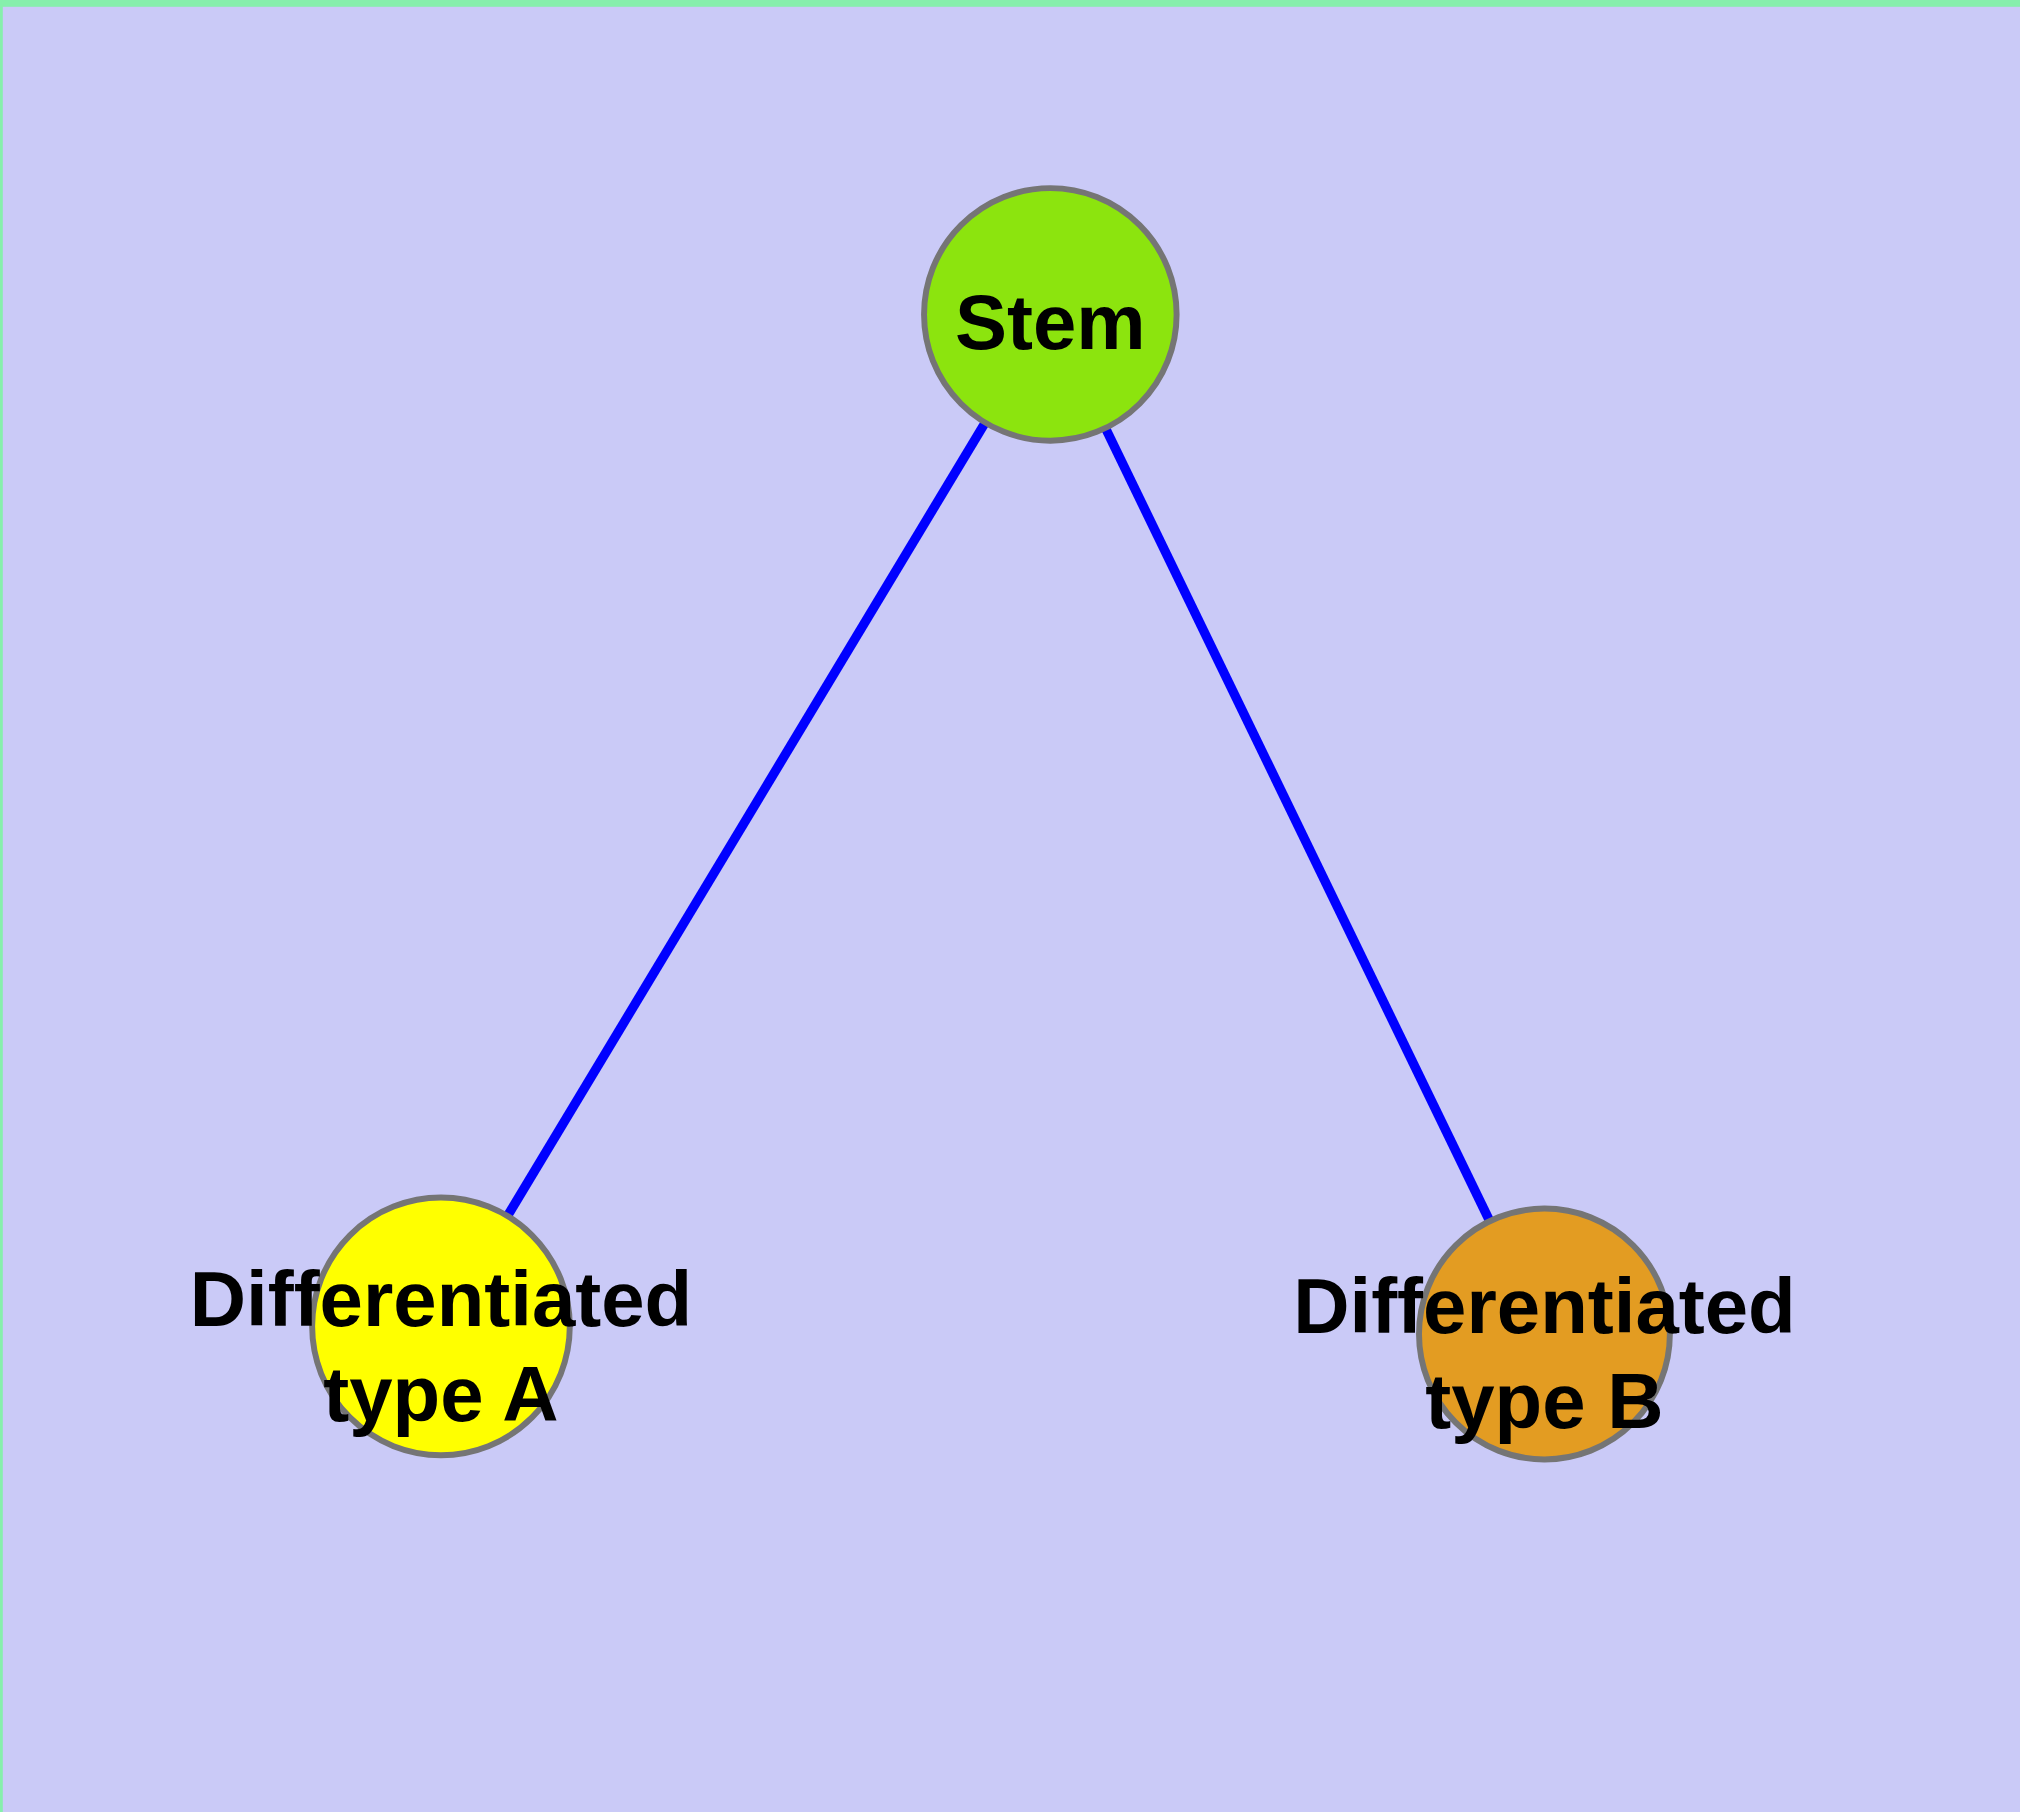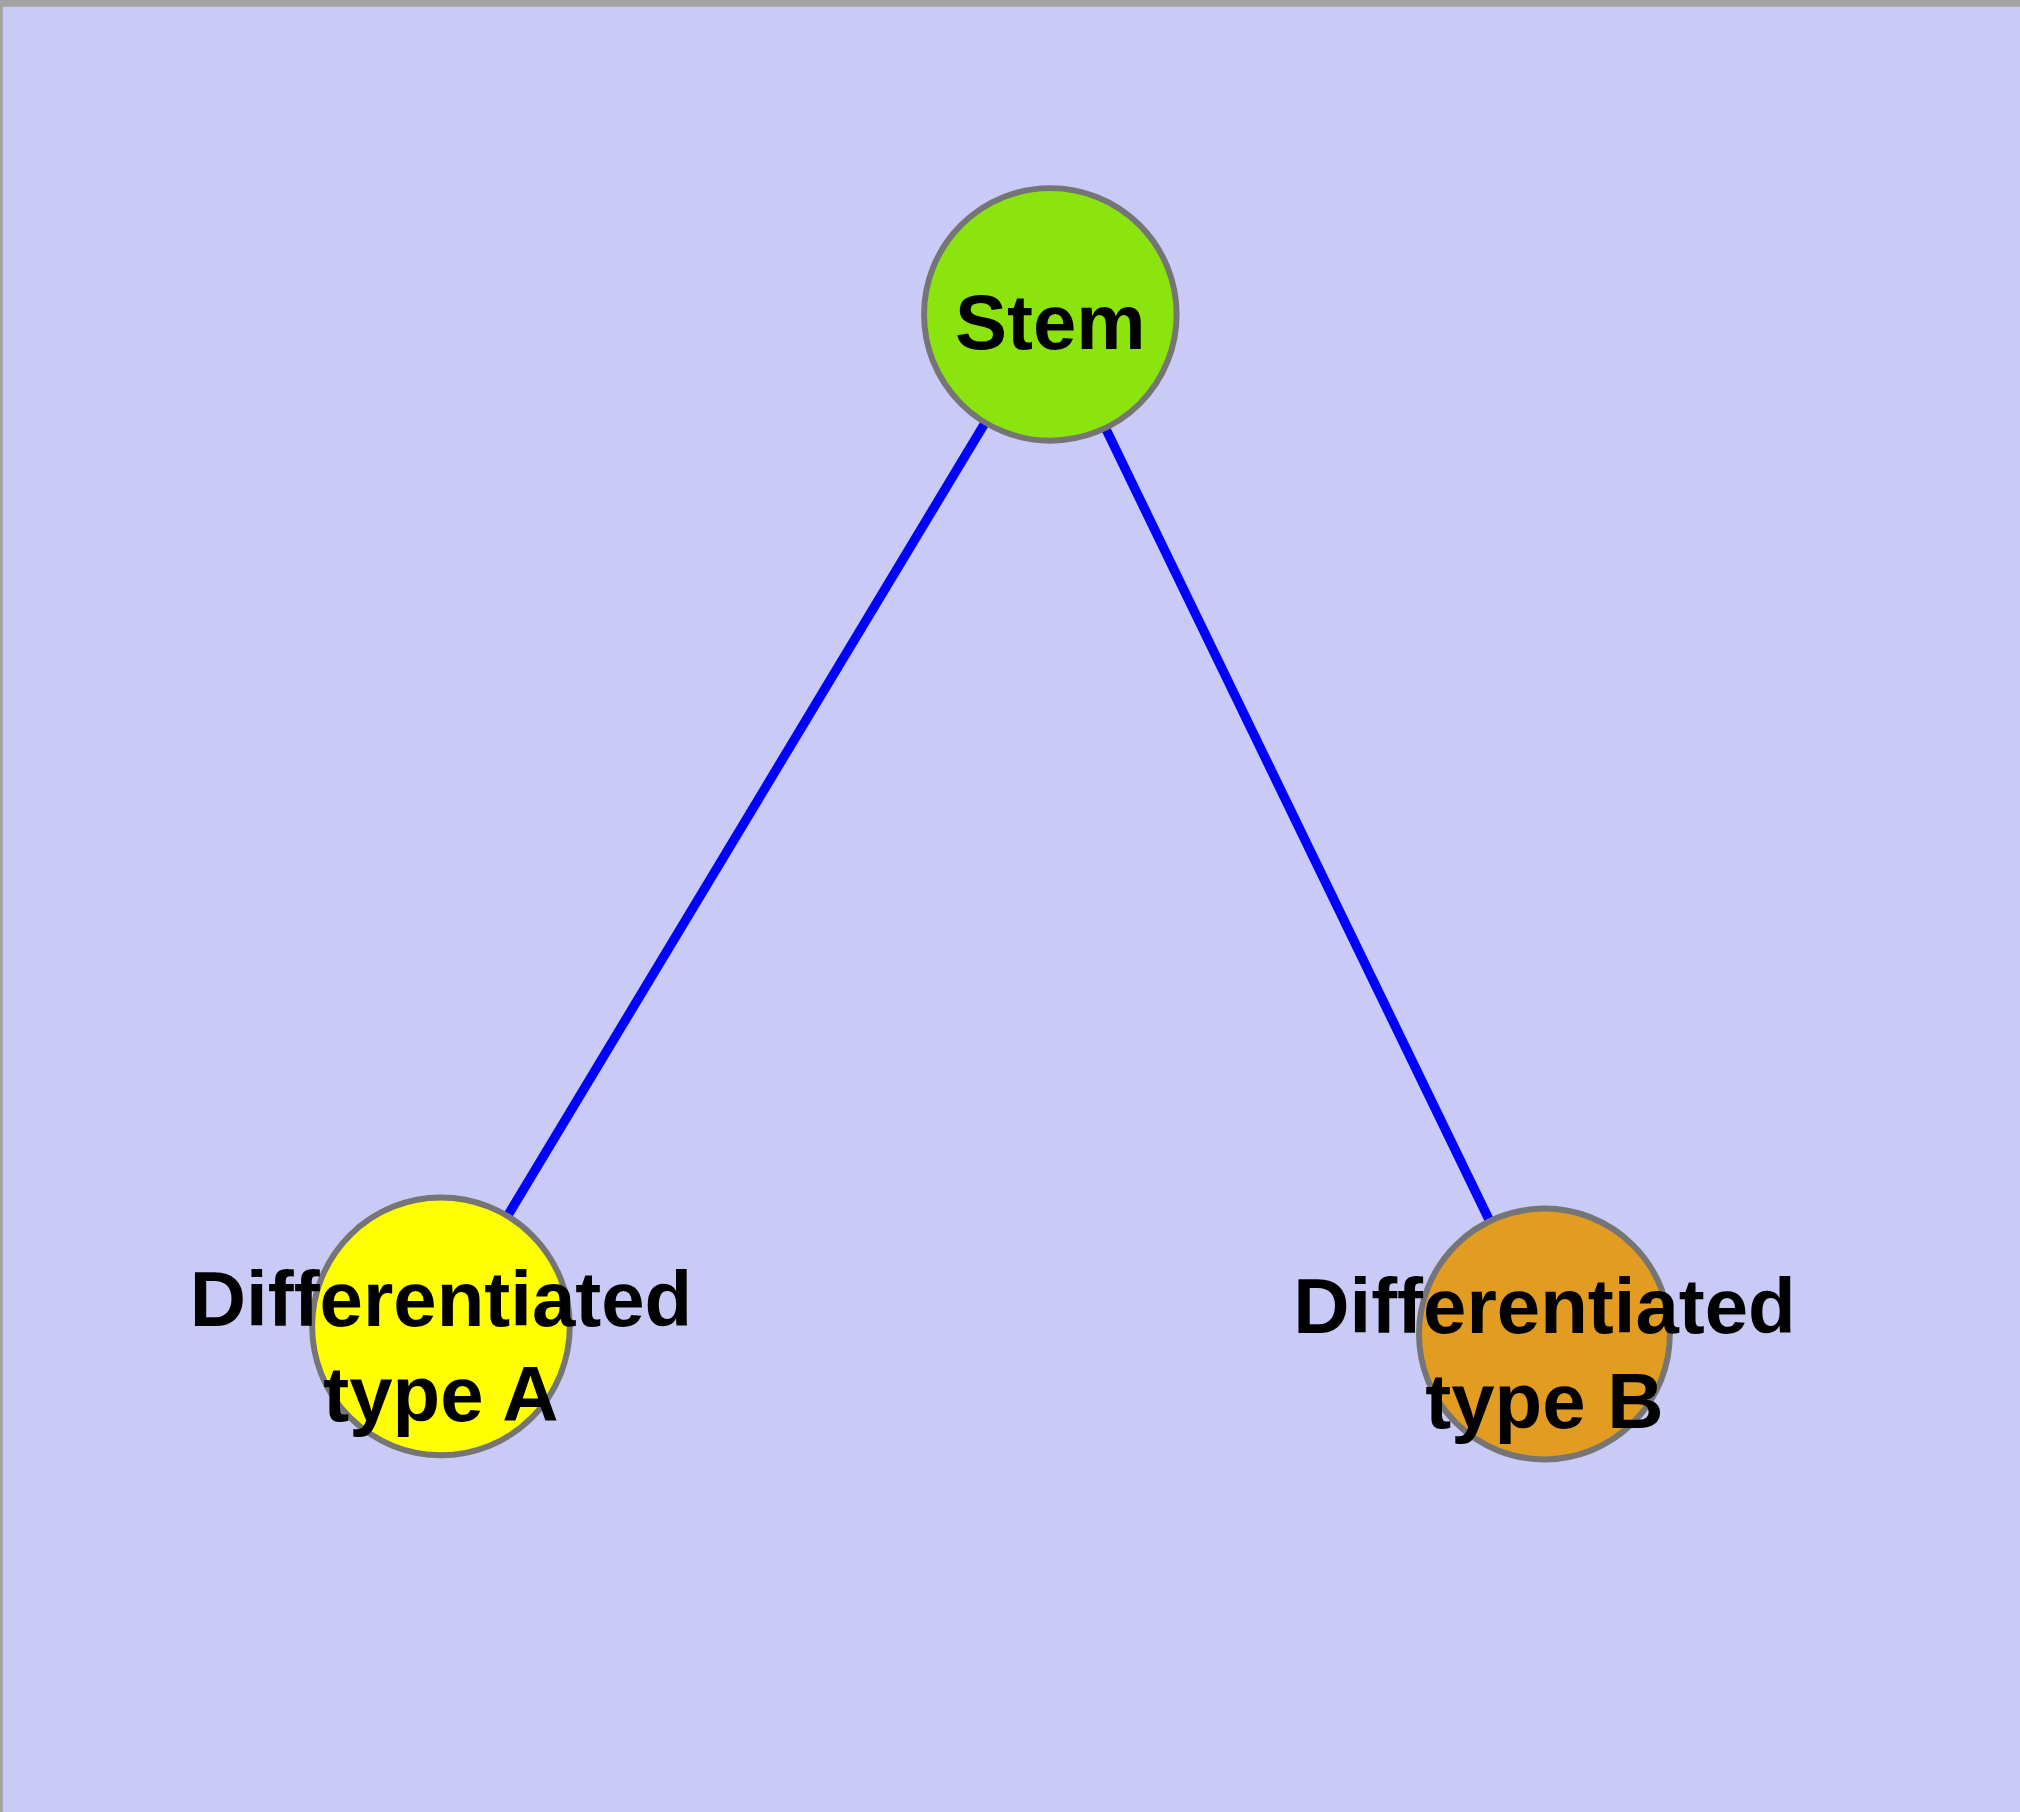--- a/index.html
+++ b/index.html
@@ -5,21 +5,21 @@
   html, body {
     margin: 0;
     padding: 0;
     background: #ffffff;
     font-family: "Liberation Sans", sans-serif;
   }
   .stage {
     position: relative;
     width: 2021px;
     height: 1812px;
-    background: #a3a3a3;
+    background: #86efac;
     overflow: hidden;
   }
   .stage svg {
     position: absolute;
     left: 0;
     top: 0;
     display: block;
   }
   .node-label {
     font-family: "Liberation Sans", sans-serif;

